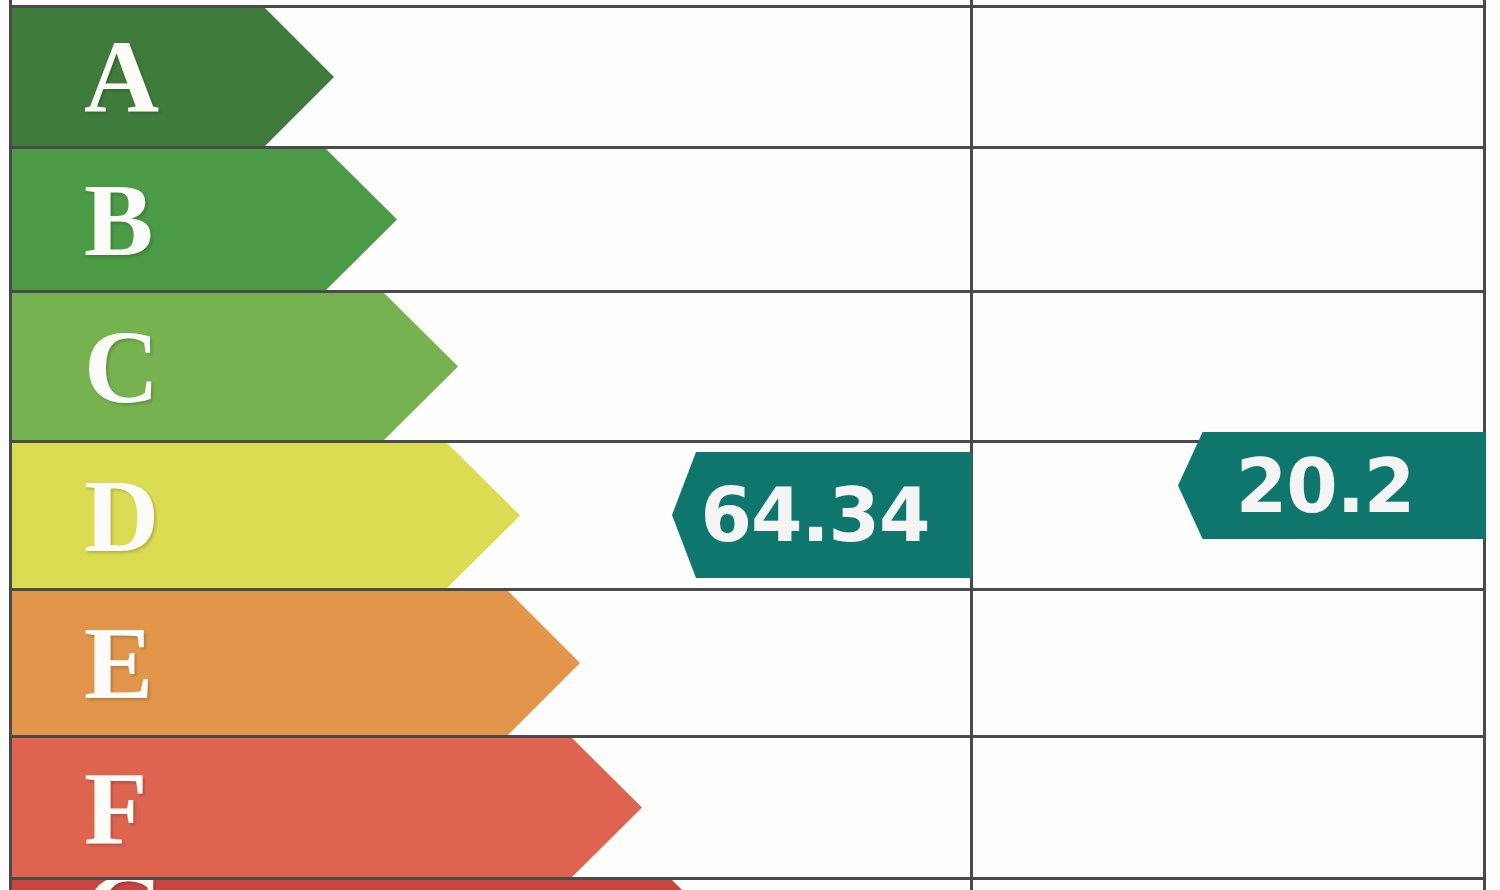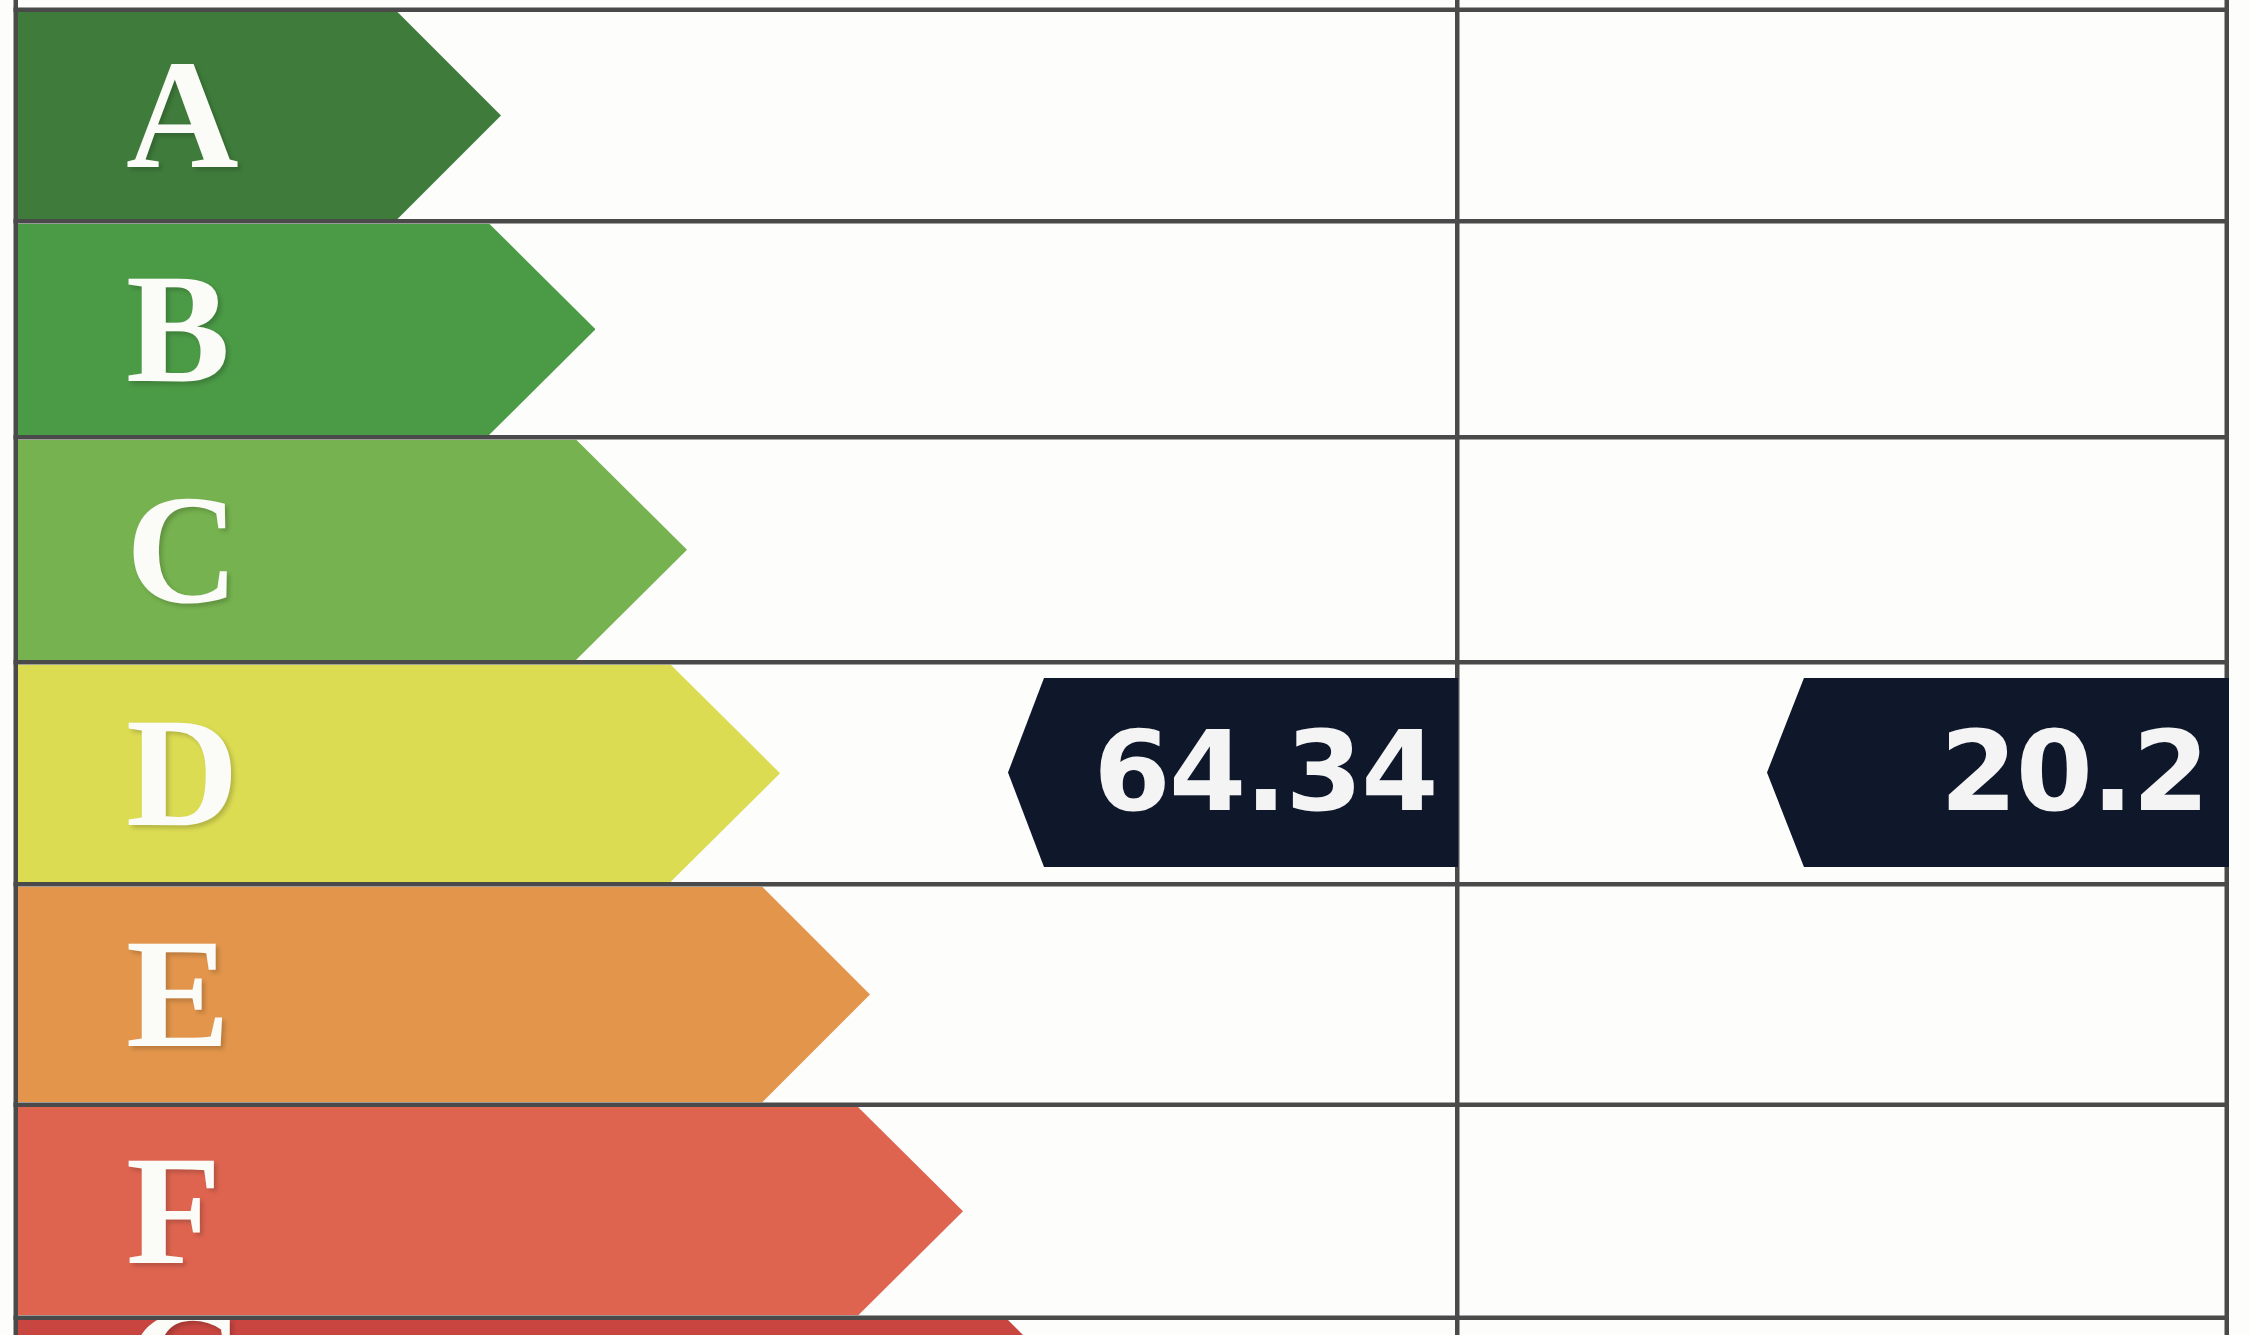--- a/index.html
+++ b/index.html
@@ -72,24 +72,24 @@
     line-height: 1;
     letter-spacing: 1px;
     text-shadow: 2px 2px 3px rgba(0,0,0,0.18);
     user-select: none;
   }
 
   
   .value-arrow {
     position: absolute;
     z-index: 9;
-    background: #0f172a;
+    background: #0f766e;
     display: flex;
     align-items: center;
-    justify-content: flex-end;
+    justify-content: center;
     box-sizing: border-box;
     padding-right: 14px;
     clip-path: polygon(0% 50%, 8% 0%, 100% 0%, 100% 100%, 8% 100%);
   }
   .value-arrow .value-text {
     color: #f4f4f4;
     font-family: "DejaVu Sans", sans-serif;
     font-size: 74px;
     font-weight: 700;
     line-height: 1;
@@ -155,18 +155,18 @@
       <div class="hline" style="top: 440px;"></div>
       <div class="hline" style="top: 588px;"></div>
       <div class="hline" style="top: 735px;"></div>
       <div class="hline" style="top: 877px;"></div>
     </div>
 
   <div class="values-layer">
       <div class="value-arrow" style="left: 672px; top: 452px; width: 300px; height: 126px;">
         <span class="value-text">64.34</span>
       </div>
-      <div class="value-arrow clipped" style="left: 1178px; top: 452px; width: 308px; height: 126px;">
+      <div class="value-arrow clipped" style="left: 1178px; top: 432px; width: 308px; height: 107px;">
         <span class="value-text">20.2</span>
       </div>
     </div>
 
 </div>
 
 </body></html>

